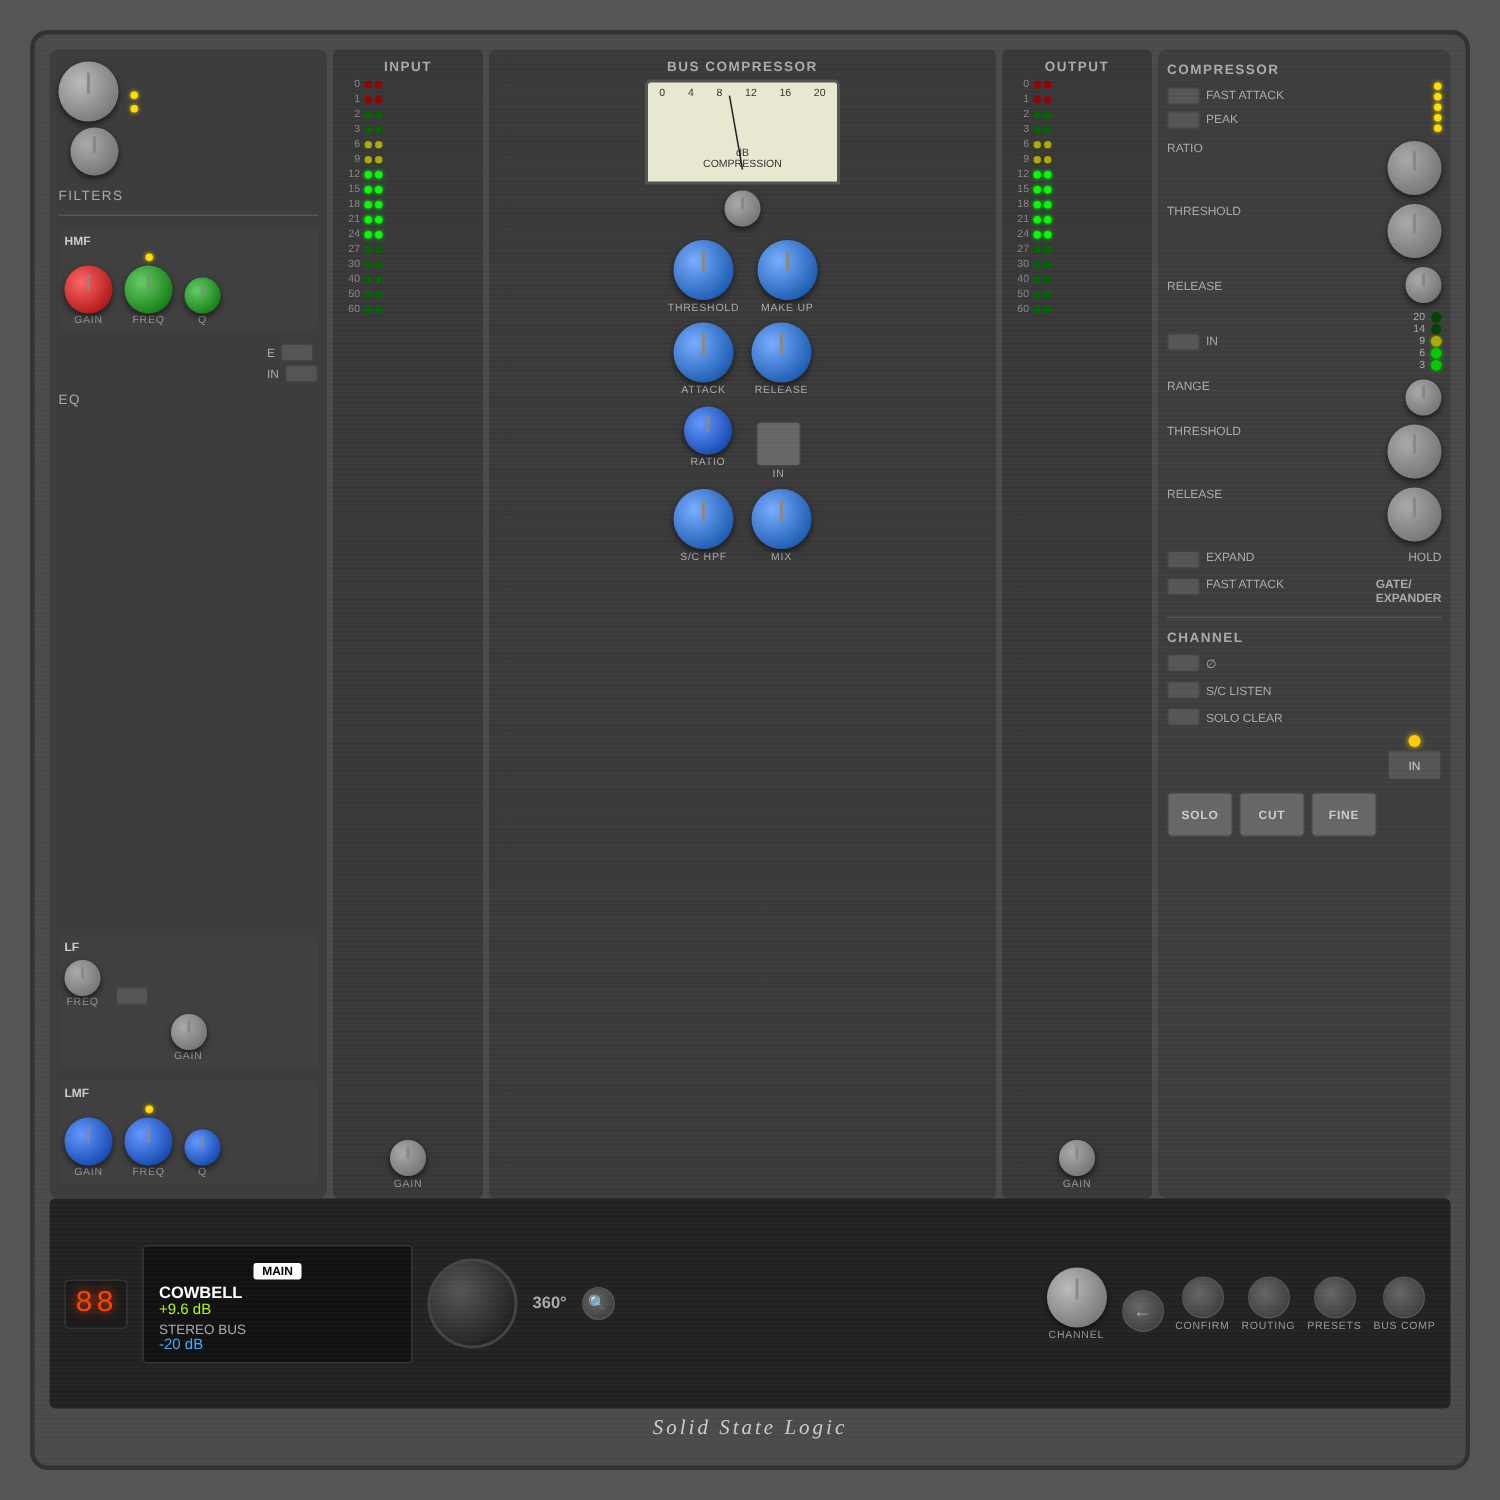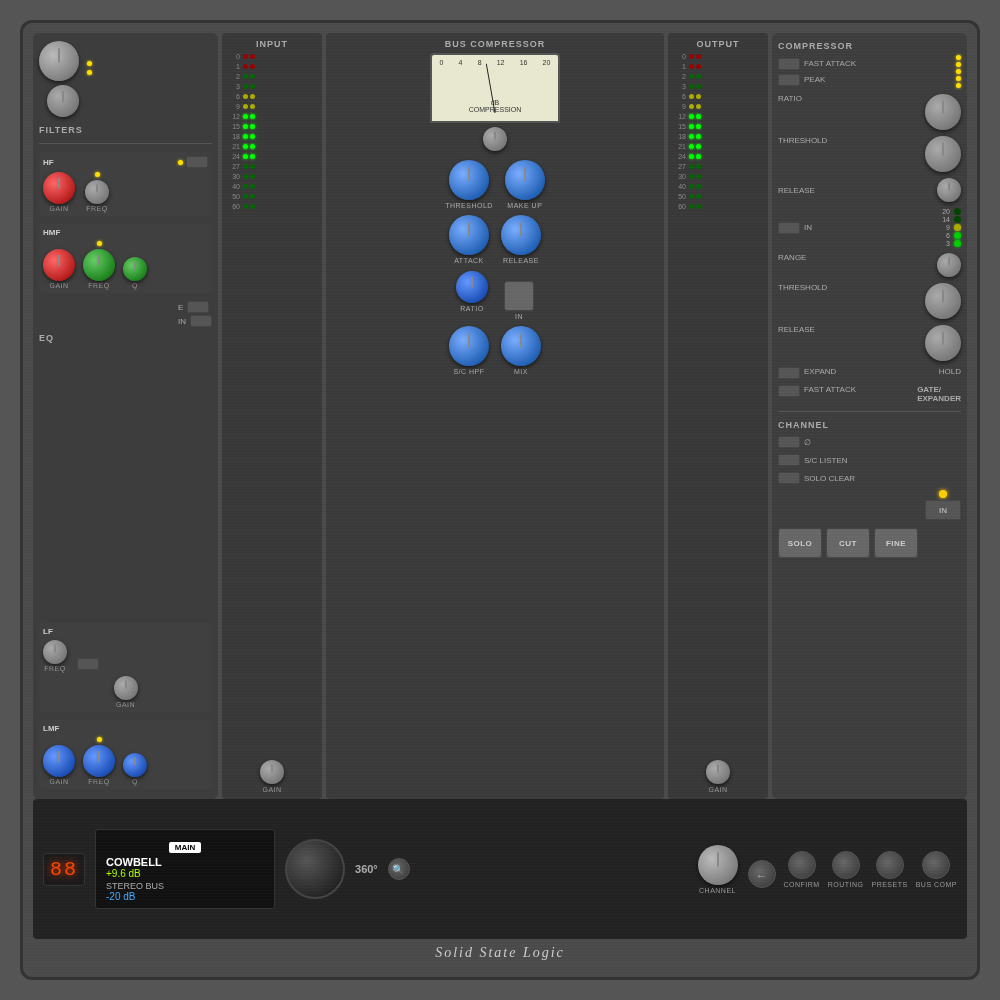--- a/index.html
+++ b/index.html
@@ -54,21 +54,21 @@
       border-radius: 6px;
       padding: 8px 6px;
       display: flex;
       flex-direction: column;
       gap: 4px;
       position: relative;
     }
 
     .section-label {
       font-size: 9px;
-      font-weight: bold;
+      font-weight: normal;
       color: #aaa;
       letter-spacing: 1px;
       text-align: left;
       margin-bottom: 2px;
     }
 
     .knob-label {
       font-size: 7px;
       color: #999;
       letter-spacing: 0.5px;
@@ -608,40 +608,20 @@
         </div>
         <div style="display:flex; flex-direction:column; gap:4px; margin-top:20px;">
           <div class="led-dot"></div>
           <div class="led-dot"></div>
         </div>
       </div>
 
       <div class="section-label">FILTERS</div>
       <div class="divider"></div>
 
-      <div class="band-container">
-        <div style="display:flex; justify-content:space-between; align-items:center;">
-          <span class="eq-band-label">HF</span>
-          <div style="display:flex; gap:3px; align-items:center;">
-            <div class="led-dot"></div>
-            <div class="small-toggle"></div>
-          </div>
-        </div>
-        <div style="display:flex; gap:10px; align-items:flex-end; margin-top:4px;">
-          <div class="knob-group">
-            <div class="knob knob-red"></div>
-            <span class="knob-label">GAIN</span>
-          </div>
-          <div class="knob-group">
-            <div class="led-dot" style="margin-bottom:2px;"></div>
-            <div class="knob knob-gray-sm"></div>
-            <span class="knob-label">FREQ</span>
-          </div>
-        </div>
-      </div>
 
       <div class="band-container">
         <div style="display:flex; justify-content:space-between; align-items:center;">
           <span class="eq-band-label">HMF</span>
         </div>
         <div style="display:flex; gap:8px; align-items:flex-end; margin-top:4px;">
           <div class="knob-group">
             <div class="knob knob-red"></div>
             <span class="knob-label">GAIN</span>
           </div>

